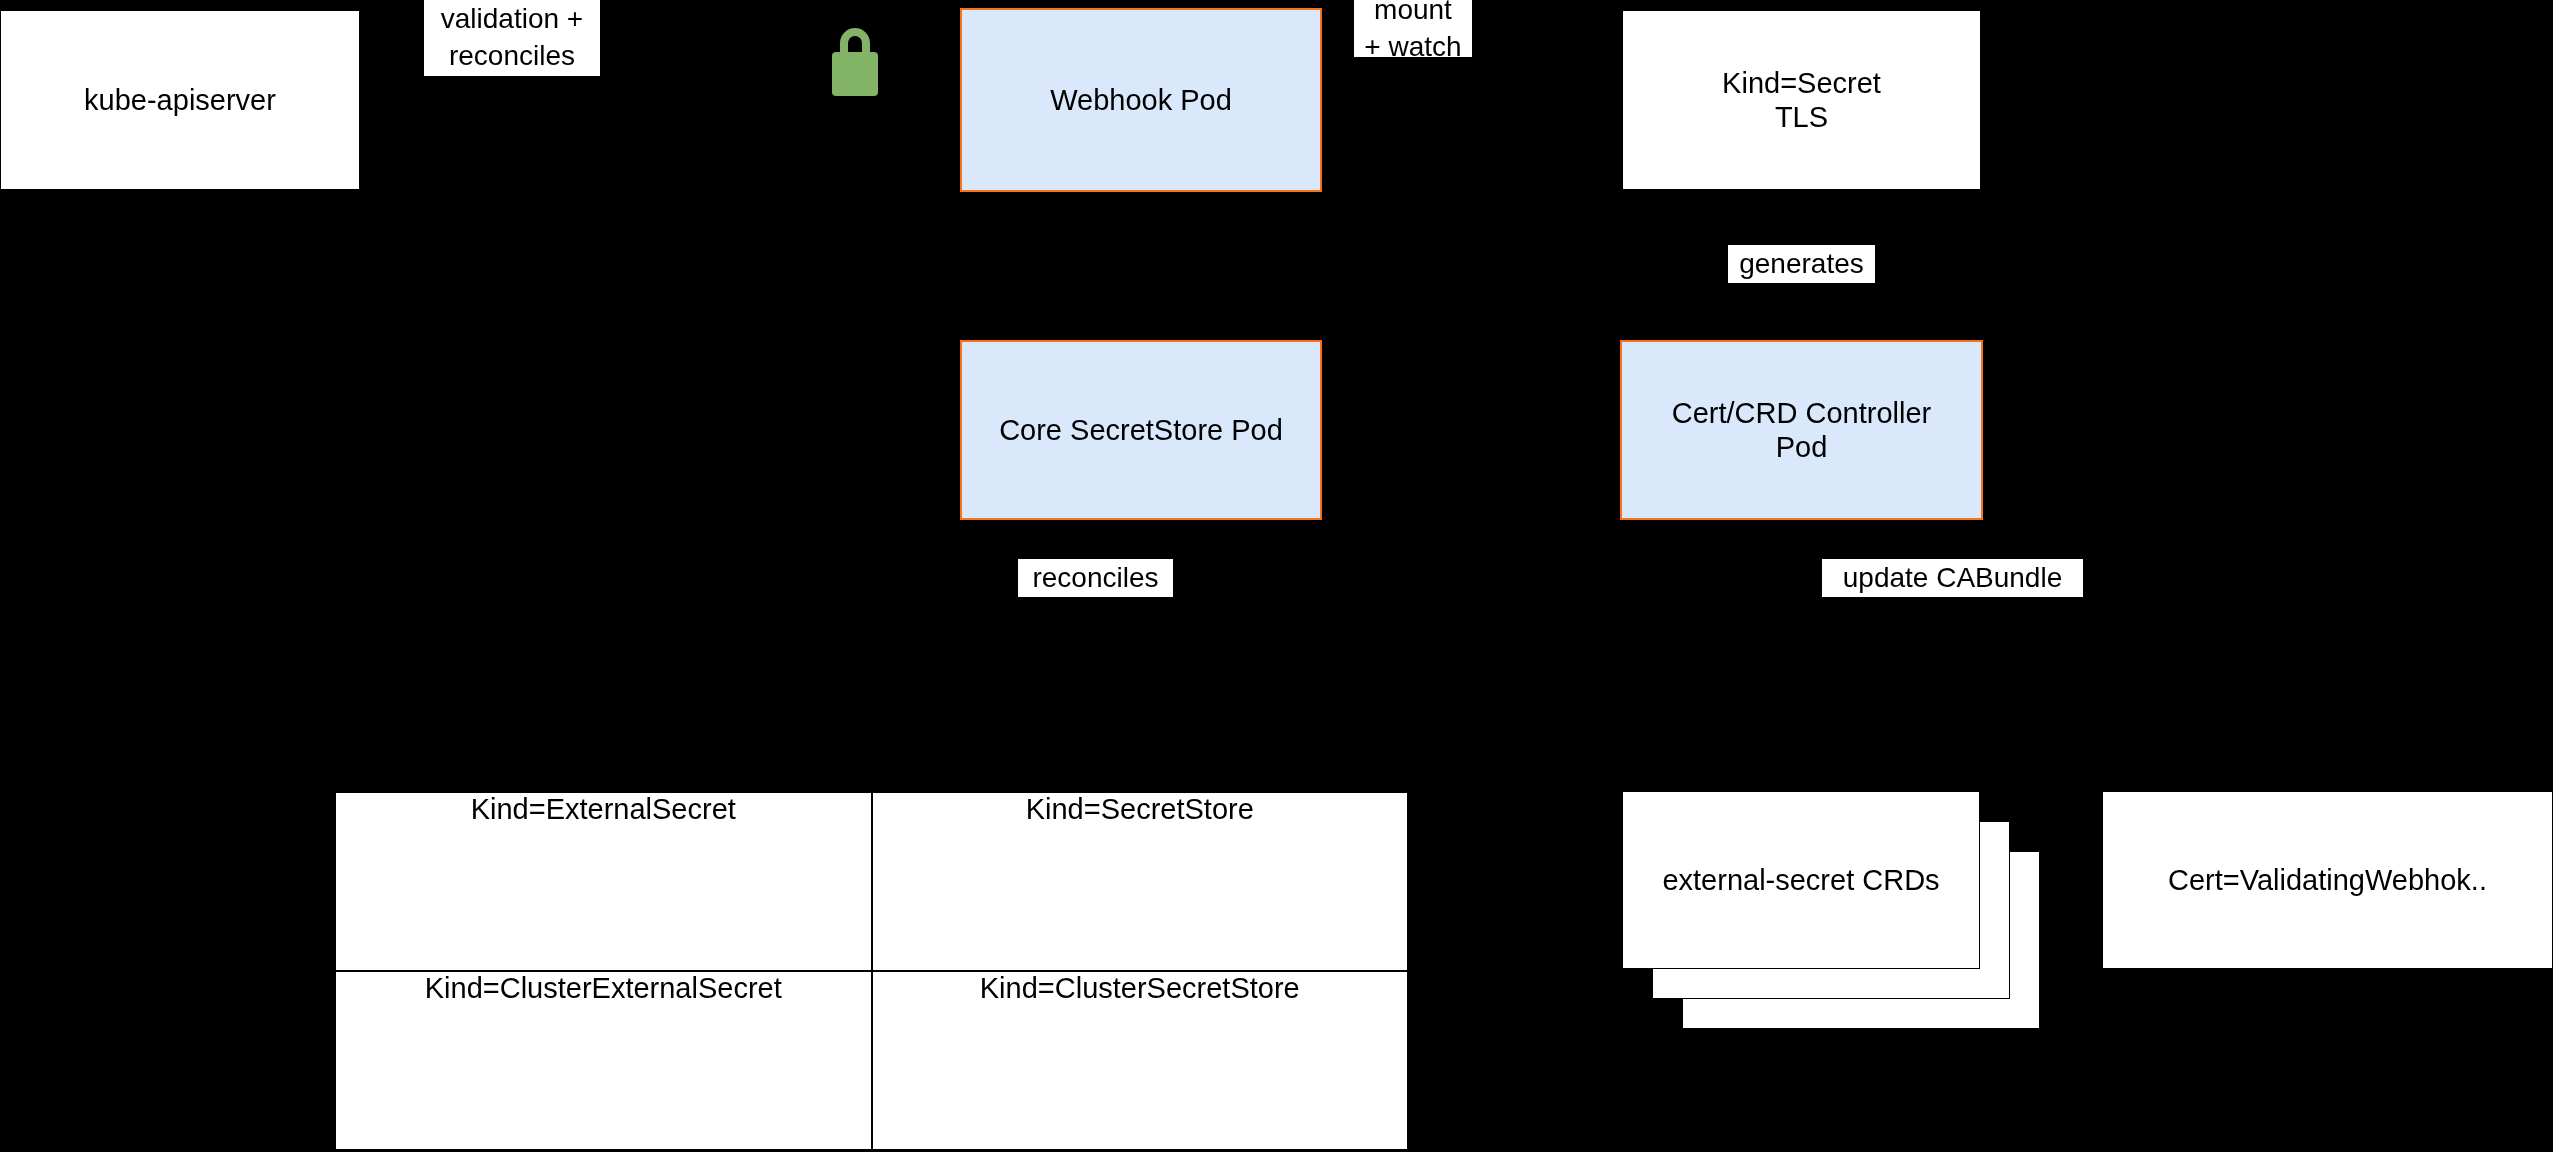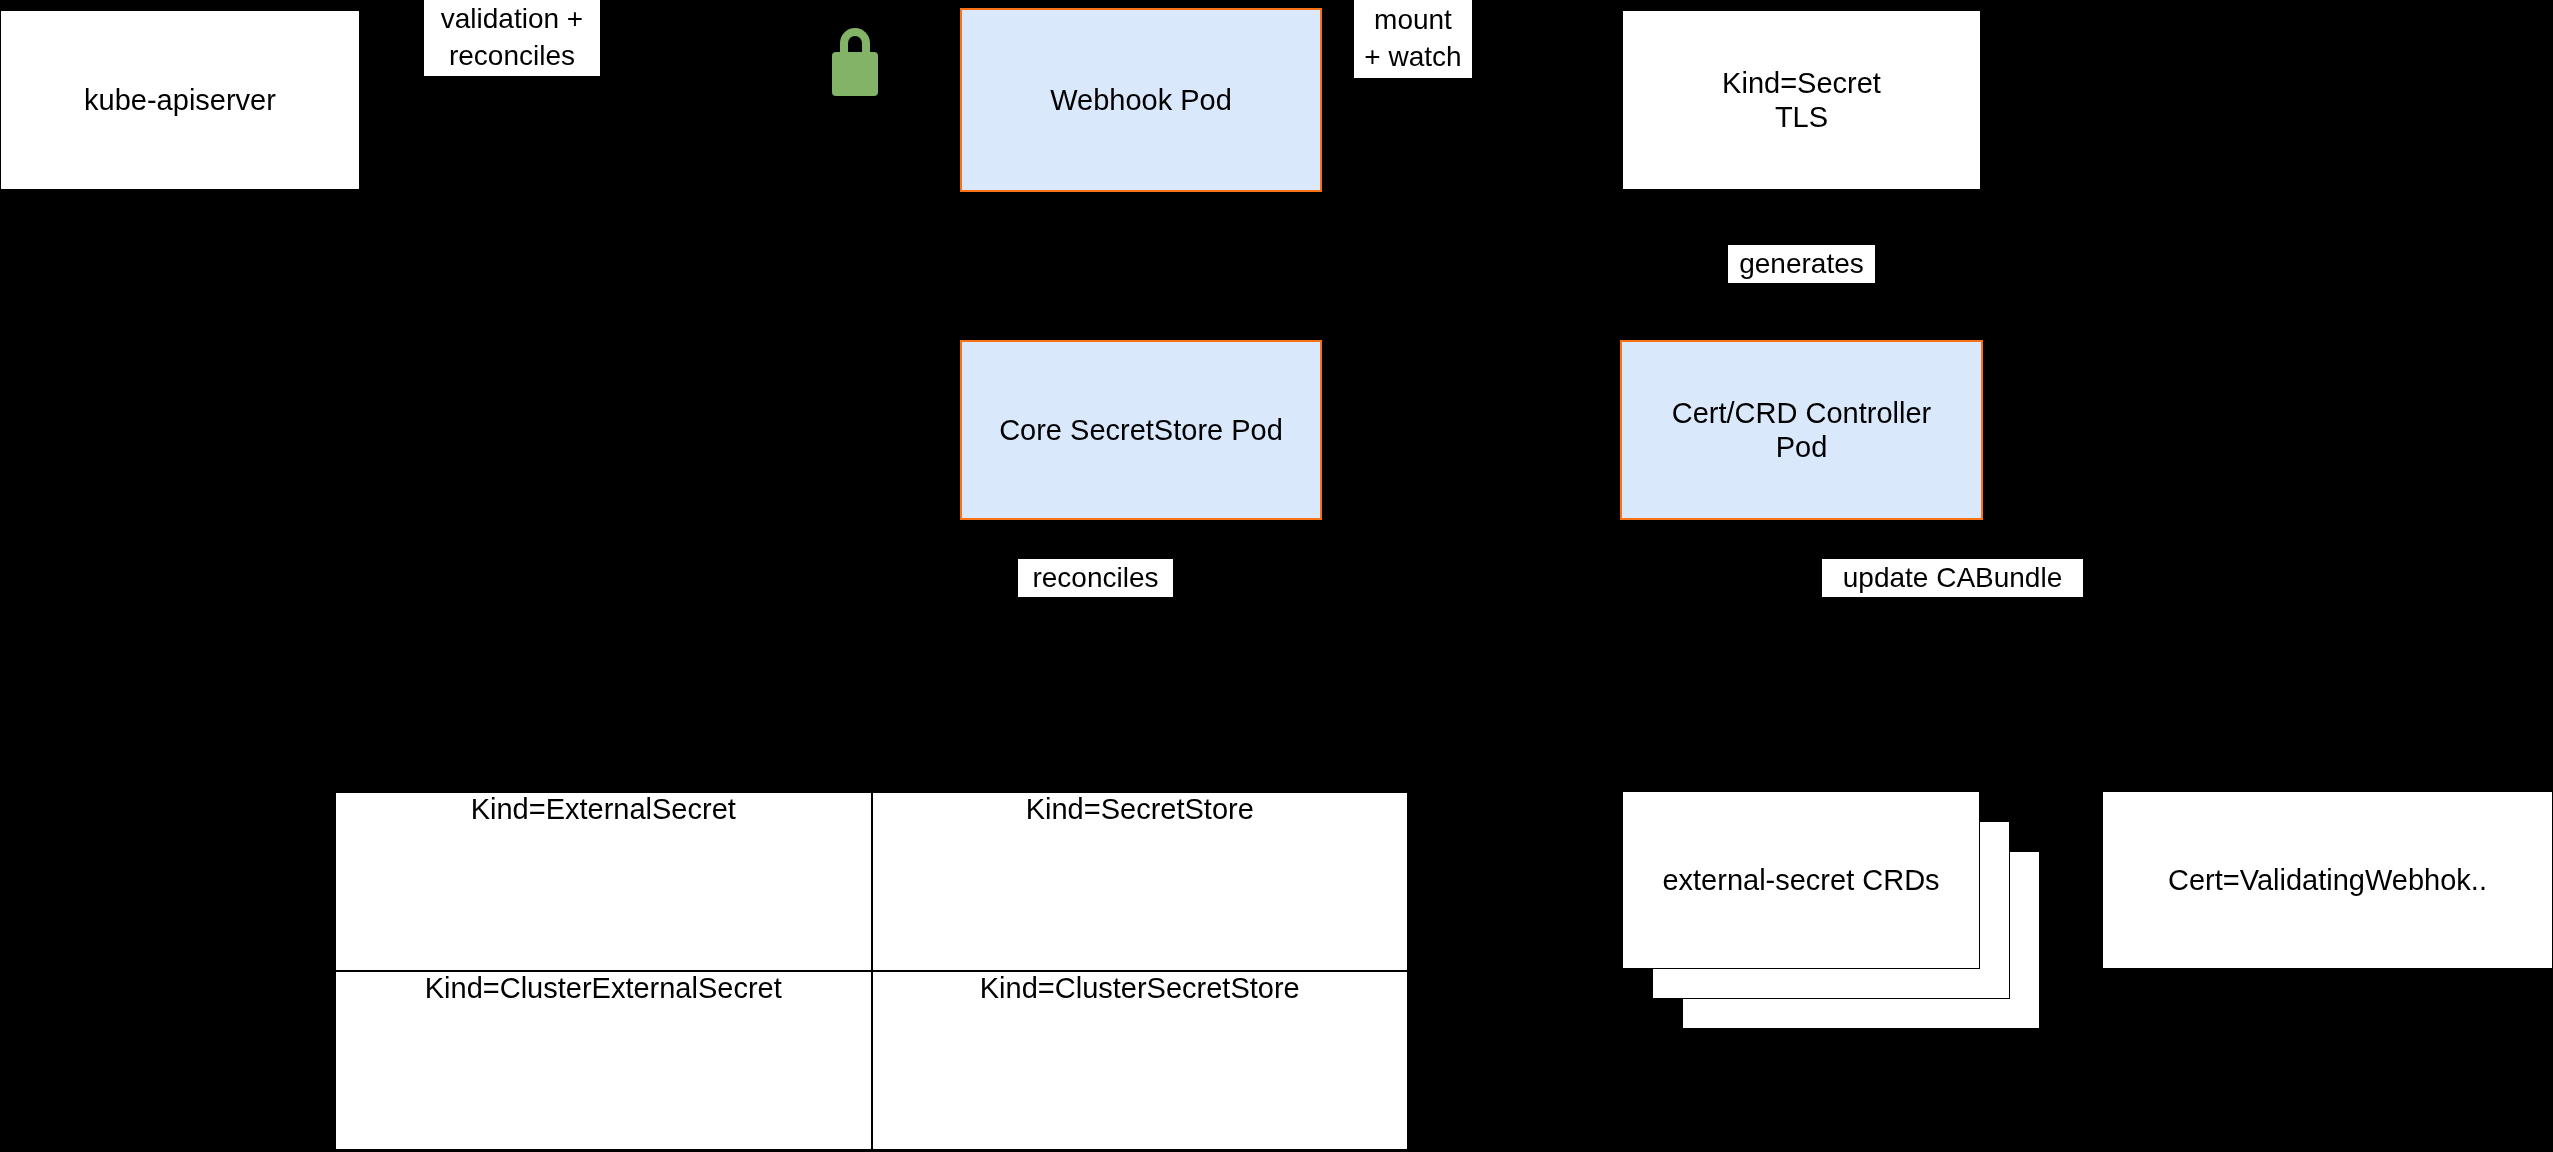--- a/index.html
+++ b/index.html
@@ -135,21 +135,21 @@
     <svg width="74" height="80" viewBox="0 0 74 80" aria-hidden="true">
       <path d="M22 36 L22 25 A15 15 0 0 1 52 25 L52 36 L44 36 L44 25 A7 7 0 0 0 30 25 L30 36 Z" fill="#82b366"></path>
       <rect x="14" y="34" width="46" height="44" rx="4" ry="4" fill="#82b366"></rect>
     </svg>
   </div>
 
   <div class="node node-blue" style="left:960px; top:8px; width:362px; height:184px;">
     <span>Webhook Pod</span>
   </div>
 
-  <div class="edge-label" style="left:1354px; top:0px; width:118px; height:78px; flex-direction:column;">
+  <div class="edge-label" style="left:1354px; top:0px; width:118px; height:57px; flex-direction:column;">
     <span>mount</span>
     <span>+ watch</span>
   </div>
 
   <div class="node node-white" style="left:1622px; top:10px; width:359px; height:180px; flex-direction:column;">
     <span>Kind=Secret</span>
     <span>TLS</span>
   </div>
 
   <div class="edge-label" style="left:1728px; top:245px; width:147px; height:38px;">

